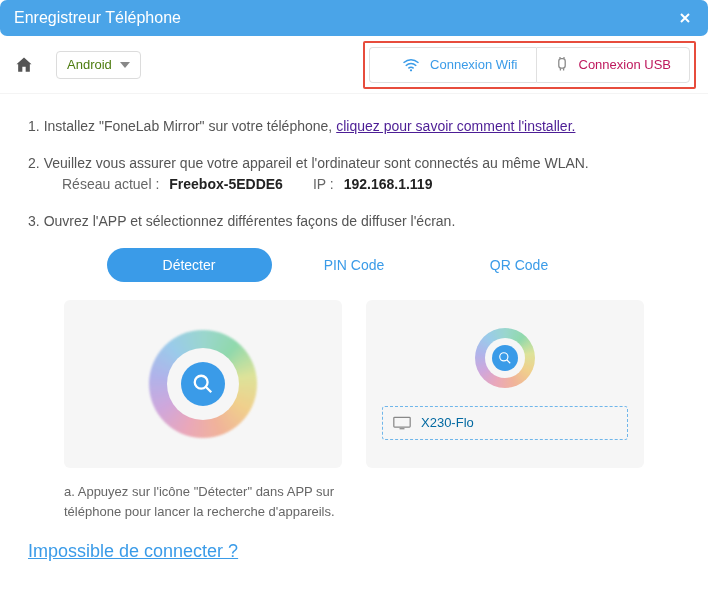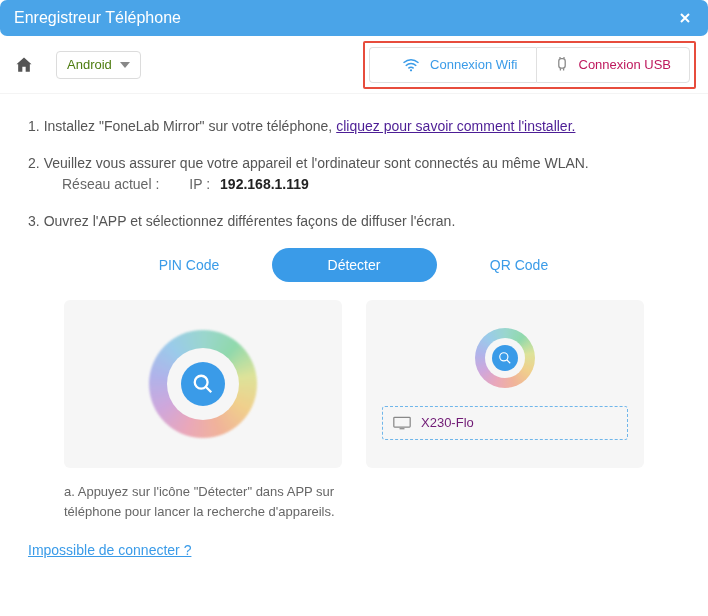--- a/index.html
+++ b/index.html
@@ -34,25 +34,25 @@
 .color-ring-lg { width: 108px; height: 108px; position: relative; display: flex; align-items: center; justify-content: center; }
 .ring-bg { position: absolute; inset: 0; border-radius: 50%; background: conic-gradient(from 0deg, #8bd1c8, #7fd4a0, #d9e08a, #f0c97a, #f0a88a, #e89ab0, #c89ad8, #a4a8e8, #8bc4e8, #8bd1c8); filter: blur(1px); opacity: 0.85; }
 .ring-inner { position: absolute; inset: 18px; background: #f6f6f6; border-radius: 50%; }
 .mag-btn { position: relative; width: 44px; height: 44px; background: #3a9be8; border-radius: 50%; display: flex; align-items: center; justify-content: center; }
 .mag-btn svg { stroke: #fff; stroke-width: 2.5; fill: none; }
 .color-ring-sm { width: 60px; height: 60px; position: relative; display: flex; align-items: center; justify-content: center; }
 .ring-sm-bg { position: absolute; inset: 0; border-radius: 50%; background: conic-gradient(from 0deg, #8bd1c8, #7fd4a0, #d9e08a, #f0c97a, #f0a88a, #e89ab0, #c89ad8, #a4a8e8, #8bc4e8, #8bd1c8); filter: blur(0.6px); opacity: 0.85; }
 .ring-sm-inner { position: absolute; inset: 10px; background: #f6f6f6; border-radius: 50%; }
 .mag-btn-sm { position: relative; width: 26px; height: 26px; background: #3a9be8; border-radius: 50%; display: flex; align-items: center; justify-content: center; }
 .mag-btn-sm svg { stroke: #fff; stroke-width: 2; fill: none; }
-.device-box { margin-top: 18px; width: 100%; border: 1px dashed #6fb6ea; border-radius: 3px; height: 34px; display: flex; align-items: center; padding: 0 10px; color: #701a75; font-size: 13px; cursor: pointer; }
+.device-box { margin-top: 18px; width: 100%; border: 1px dashed #6fb6ea; border-radius: 3px; height: 34px; display: flex; align-items: center; padding: 0 10px; color: #0369a1; font-size: 13px; cursor: pointer; }
 .device-box svg { margin-right: 10px; stroke: #888; fill: none; stroke-width: 1.5; }
 .card-caption { margin-top: 14px; font-size: 13px; color: #666; line-height: 1.5; }
 .footer-link { padding: 10px 28px 18px 28px; }
-.footer-link span { color: #3a9be8; text-decoration: underline; font-size: 14px; cursor: pointer; }
+.footer-link span { color: #3a9be8; text-decoration: underline; font-size: 18px; cursor: pointer; }
 </style>
 </head>
 <body>
 
 <div class="title-bar">
   <span>Enregistreur Téléphone</span>
   <span class="close">
     <svg width="12" height="12" viewBox="0 0 12 12">
         <path d="M2 2 L10 10 M10 2 L2 10"></path>
       </svg>
@@ -99,35 +99,36 @@
     </div>
   </div>
 
   <div class="step">
     <div class="step-line">
       <span>2.</span>
       <span>Veuillez vous assurer que votre appareil et l'ordinateur sont connectés au même WLAN.</span>
     </div>
     <div class="net-info">
       <span class="lbl">Réseau actuel :</span>
+      <span class="val">Freebox-5EDDE6</span>
       <span class="lbl" style="margin-left:20px">IP :</span>
       <span class="val">192.168.1.119</span>
     </div>
   </div>
 
   <div class="step">
     <div class="step-line">
       <span>3.</span>
       <span>Ouvrez l'APP et sélectionnez différentes façons de diffuser l'écran.</span>
     </div>
   </div>
 
   <div class="tabs">
+    <div class="tab active">Détecter</div>
     <div class="tab inactive">PIN Code</div>
-    <div class="tab active">Détecter</div>
     <div class="tab inactive">QR Code</div>
   </div>
 
   <div class="cards">
     <div class="card">
       <div class="card-box">
         <div class="color-ring-lg">
           <div class="ring-bg"></div>
           <div class="ring-inner"></div>
           <div class="mag-btn">

